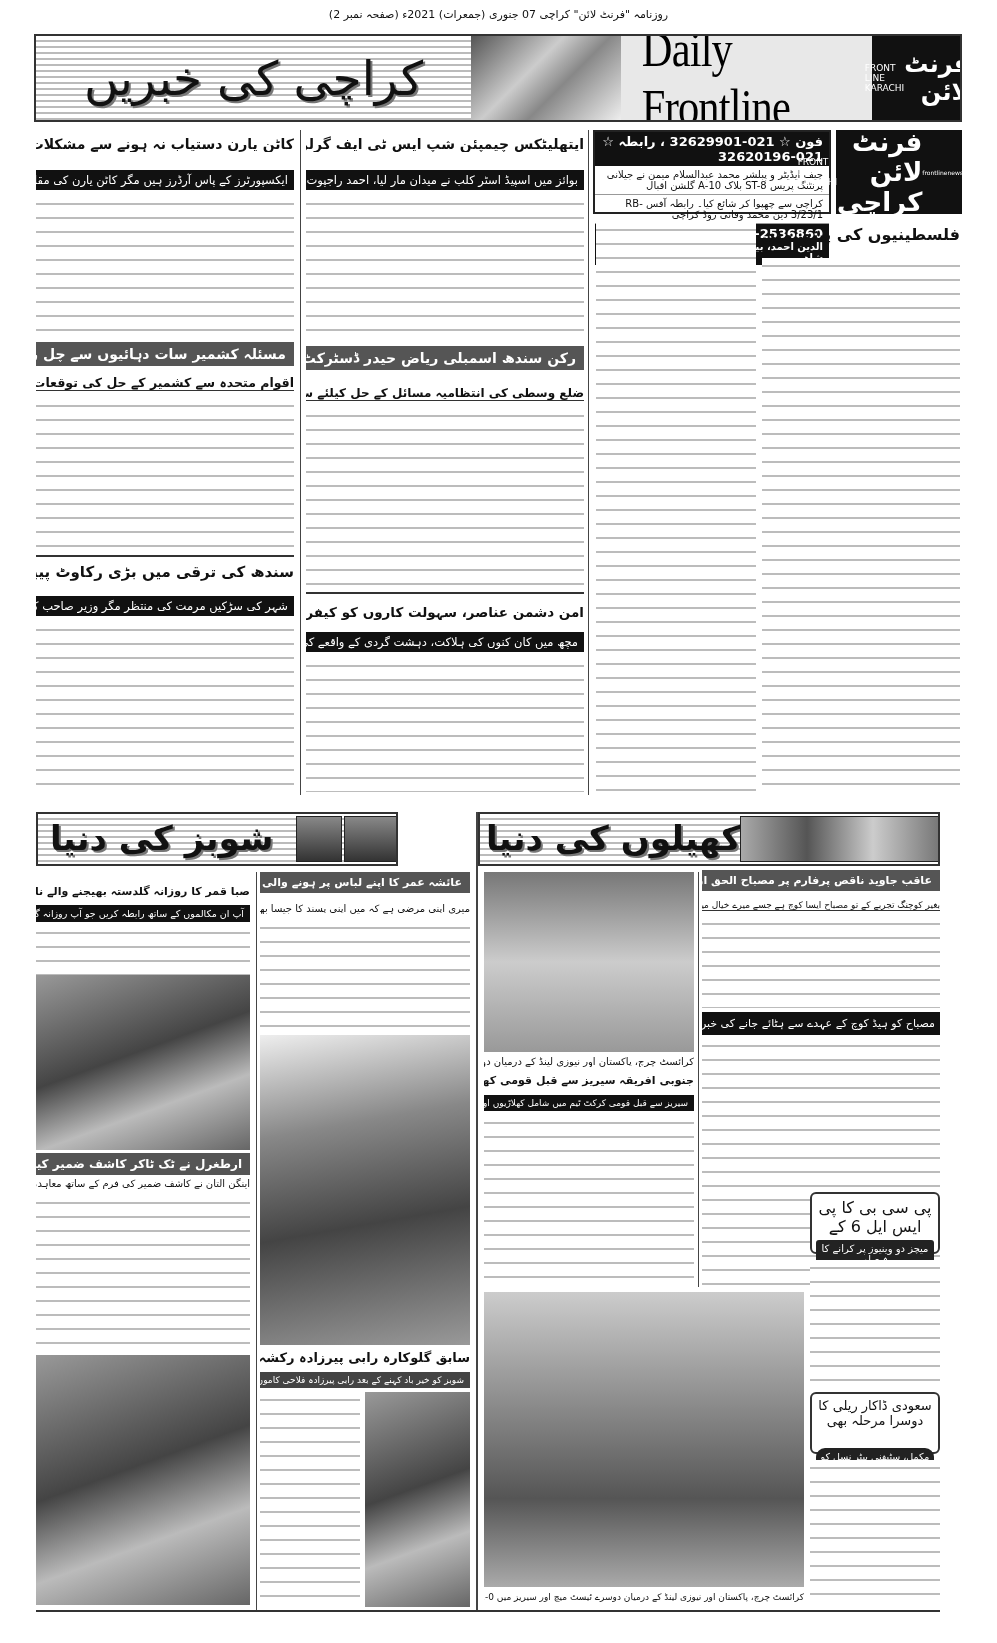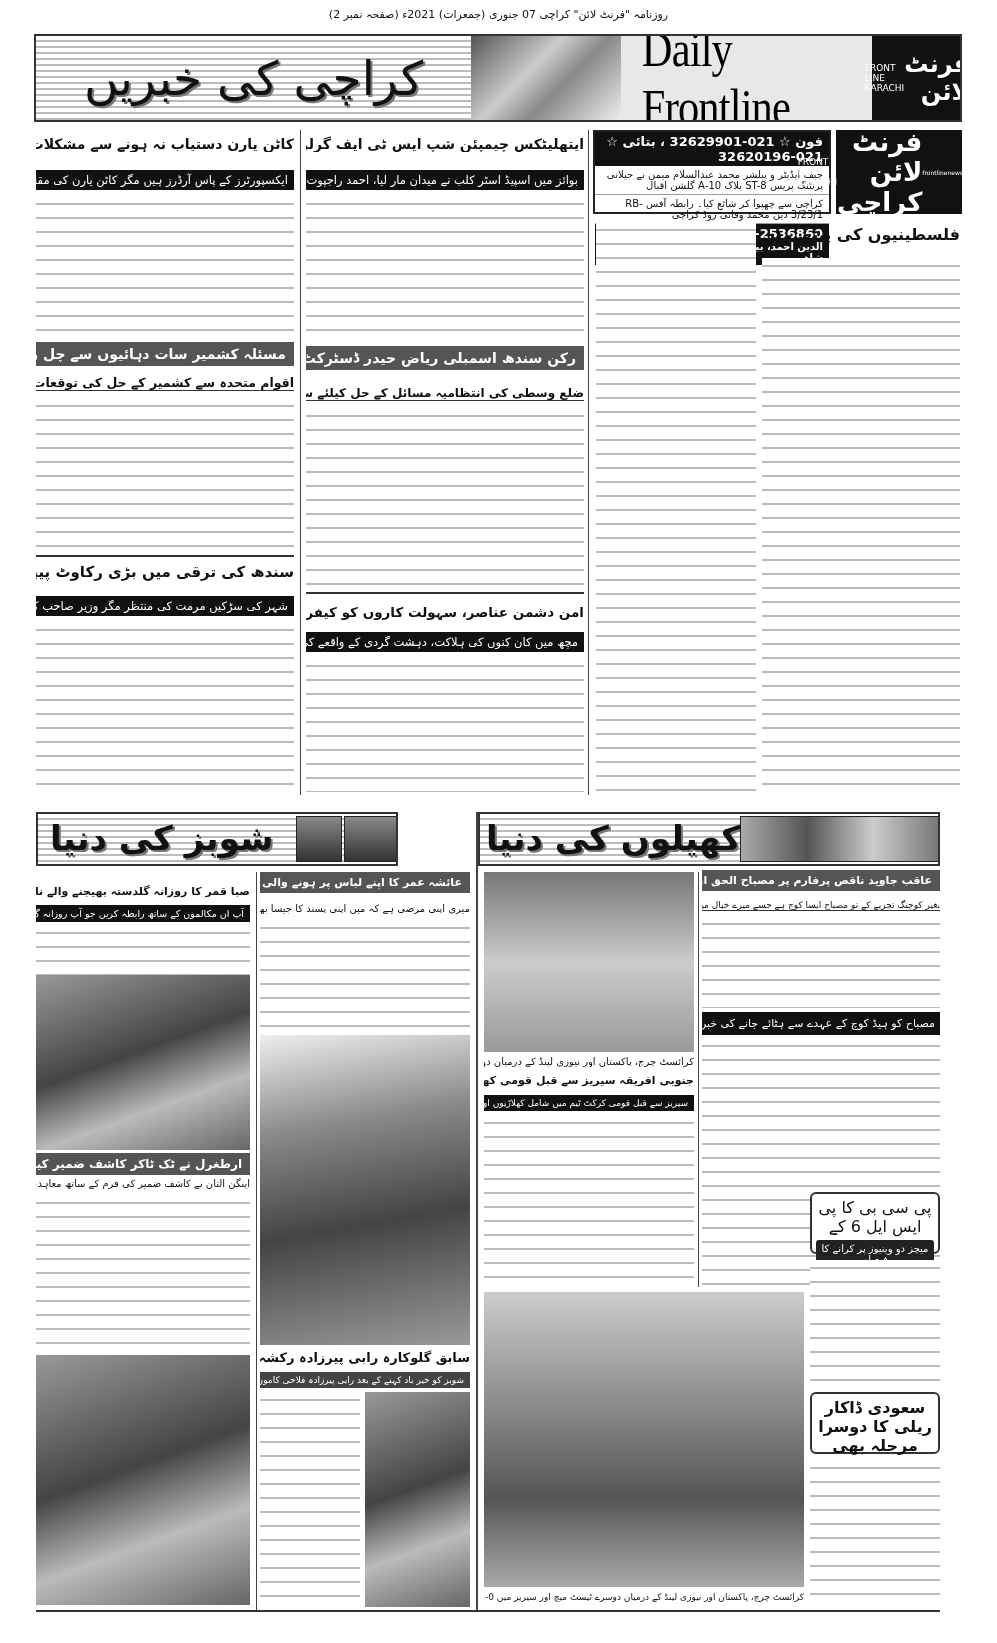--- a/index.html
+++ b/index.html
@@ -43,21 +43,21 @@
   <div class="abs mh-title">
       <span>Daily Frontline</span>
     </div>
   <div class="abs mh-logo">
     <div>FRONT LINE KARACHI</div>
     <b>فرنٹ لائن</b>
   </div>
 </div>
 
 <div class="abs contact" style="left:593px;top:130px;width:238px;height:84px">
-  <div class="row1"><span>فون</span> ☆ <span>021-32629901</span> ، <span>بتائی</span> ☆ <span>021-32620196</span></div>
+  <div class="row1"><span>فون</span> ☆ <span>021-32629901</span> ، <span>رابطہ</span> ☆ <span>021-32620196</span></div>
   <div class="row2">چیف ایڈیٹر و پبلشر محمد عبدالسلام میمن نے جیلانی پرنٹنگ پریس ST-8 بلاک 10-A گلشن اقبال</div>
   <div class="row3">کراچی سے چھپوا کر شائع کیا۔ رابطہ آفس RB-3/23/1 دین محمد وفائی روڈ کراچی</div>
   <div class="row4" style="font-size:10px"><span style="font-size:13px">0300-2536860</span> <span>ایگزیکٹو ایڈیٹر ظہیر الدین احمد، بیورو چیف اسلام آباد سید ایم اے شاہ</span></div>
 </div>
 <div class="abs mh-logo" style="left:836px;top:130px;width:126px;height:84px;position:absolute">
   <div>FRONT LINE KARACHI</div>
   <b style="font-size:26px">فرنٹ لائن کراچی</b>
   <div style="font-size:6px">frontlinenews@gmail.com</div>
 </div>
 
@@ -146,18 +146,18 @@
 <div class="abs bar" style="left:702px;top:1012px;width:238px;font-size:11px;padding:5px">مصباح کو ہیڈ کوچ کے عہدے سے ہٹائے جانے کی خبریں گردش کرنے لگیں</div>
 <div class="abs txt" style="left:702px;top:1038px;width:238px;height:250px"></div>
 
 <div class="abs box" style="left:810px;top:1192px;width:130px;height:62px">
   <div style="font-size:16px;font-weight:normal;padding:4px 0">پی سی بی کا پی ایس ایل 6 کے</div>
   <div style="background:#222;color:#fff;font-size:10px;margin:0 4px;padding:3px;border-radius:3px">میچز دو وینیوز پر کرانے کا فیصلہ</div>
 </div>
 <div class="abs txt" style="left:810px;top:1260px;width:130px;height:125px"></div>
 
 <div class="abs box" style="left:810px;top:1392px;width:130px;height:62px">
-  <div style="font-size:16px;font-weight:bold;padding:4px 0">سعودی ڈاکار ریلی کا دوسرا مرحلہ بھی</div>
+  <div style="font-size:13px;font-weight:normal;padding:4px 0">سعودی ڈاکار ریلی کا دوسرا مرحلہ بھی</div>
   <div style="background:#222;color:#fff;font-size:9.5px;margin:16px 4px;padding:3px;border-radius:9px">مکمل، سٹیفنی پیٹر نسل کو برتری مل گئی</div>
 </div>
 <div class="abs txt" style="left:810px;top:1460px;width:130px;height:145px"></div>
 
 <div class="abs hr" style="left:36px;top:1610px;width:904px;height:2px"></div>
 
 </body></html>

